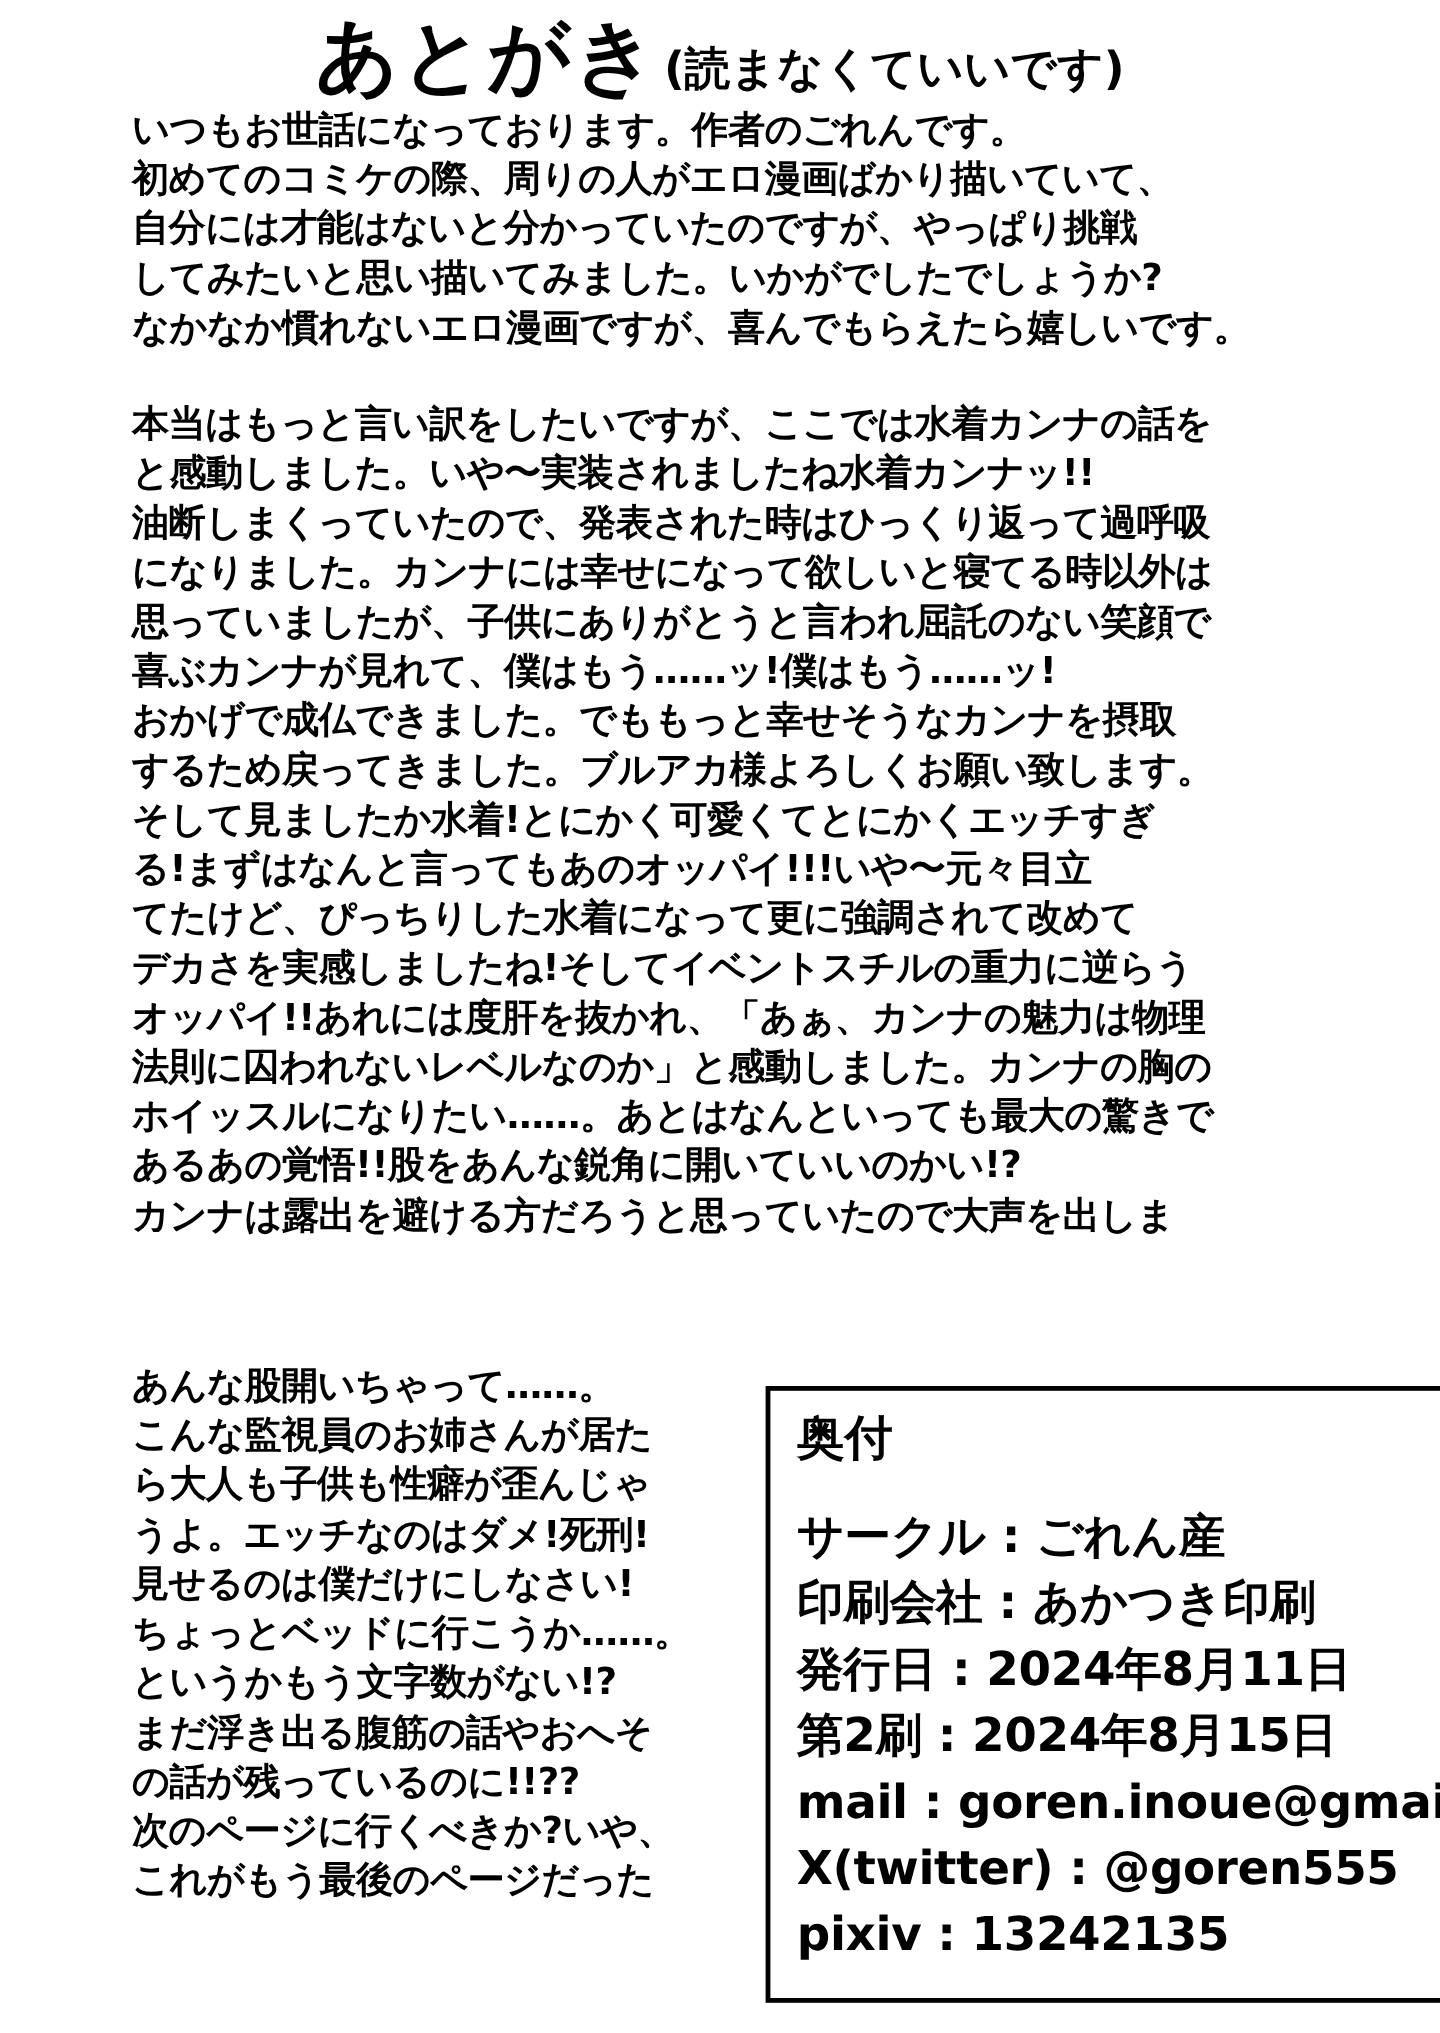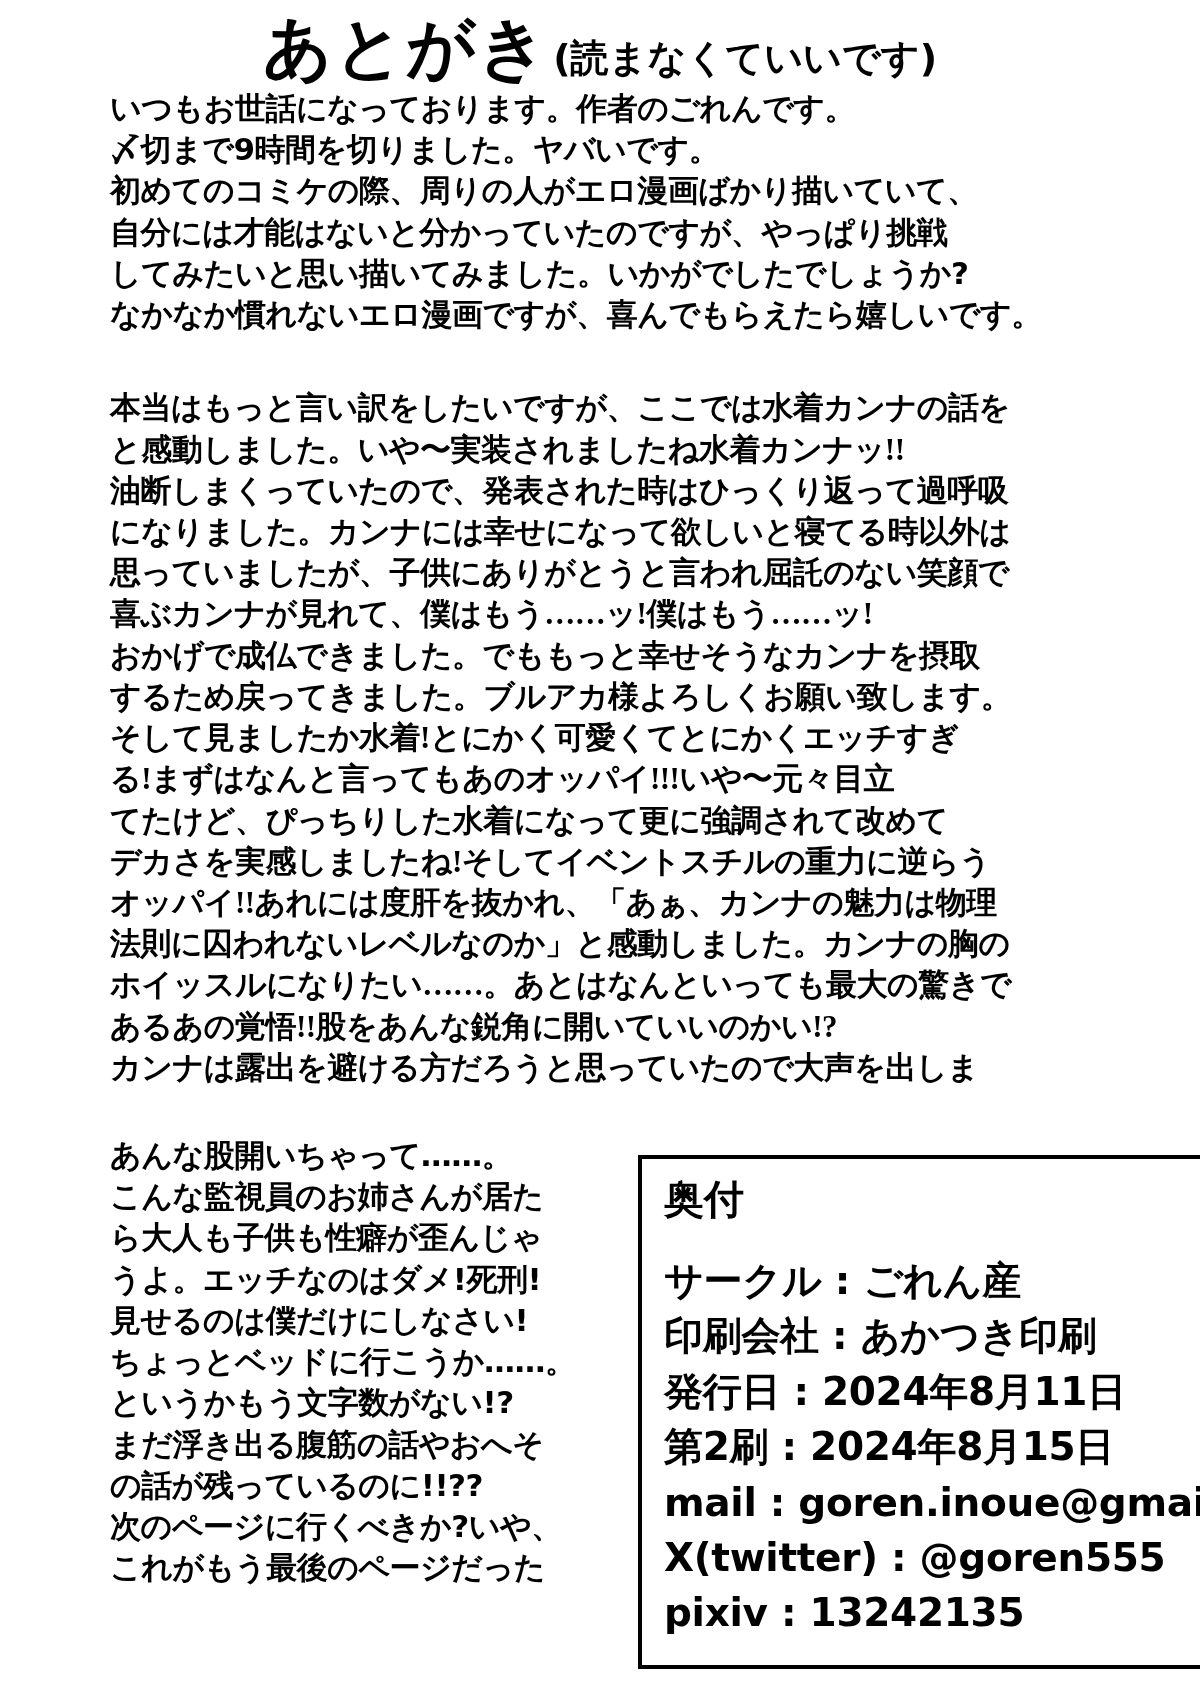--- a/index.html
+++ b/index.html
@@ -43,22 +43,21 @@
     margin: 6px 0 0 0;
     padding: 0 28px 0 110px;
   }
   .para {
     font-size: 31px;
     font-weight: 600;
     line-height: 1.33;
     letter-spacing: -0.5px;
   }
   .para.second {
-    margin-top: 52px;
-    font-family: Liberation Serif, serif;
+    margin-top: 39px;
   }
   .para .line {
     display: block;
     white-space: nowrap;
   }
   
   .bottom-wrap {
     position: absolute;
     left: 110px;
     right: 28px;
@@ -110,21 +109,20 @@
 <div class="page">
 
   <div class="title-row">
     <span class="title-main">あとがき</span>
     <span class="title-sub">(読まなくていいです)</span>
   </div>
 
   <div class="body-block">
     <div class="para">
       <span class="line">いつもお世話になっております。作者のごれんです。</span>
-      <span class="line">〆切まで9時間を切りました。ヤバいです。</span>
       <span class="line">初めてのコミケの際、周りの人がエロ漫画ばかり描いていて、</span>
       <span class="line">自分には才能はないと分かっていたのですが、やっぱり挑戦</span>
       <span class="line">してみたいと思い描いてみました。いかがでしたでしょうか?</span>
       <span class="line">なかなか慣れないエロ漫画ですが、喜んでもらえたら嬉しいです。</span>
     </div>
 
     <div class="para second">
       <span class="line">本当はもっと言い訳をしたいですが、ここでは水着カンナの話を</span>
       <span class="line">と感動しました。いや〜実装されましたね水着カンナッ!!</span>
       <span class="line">油断しまくっていたので、発表された時はひっくり返って過呼吸</span>

